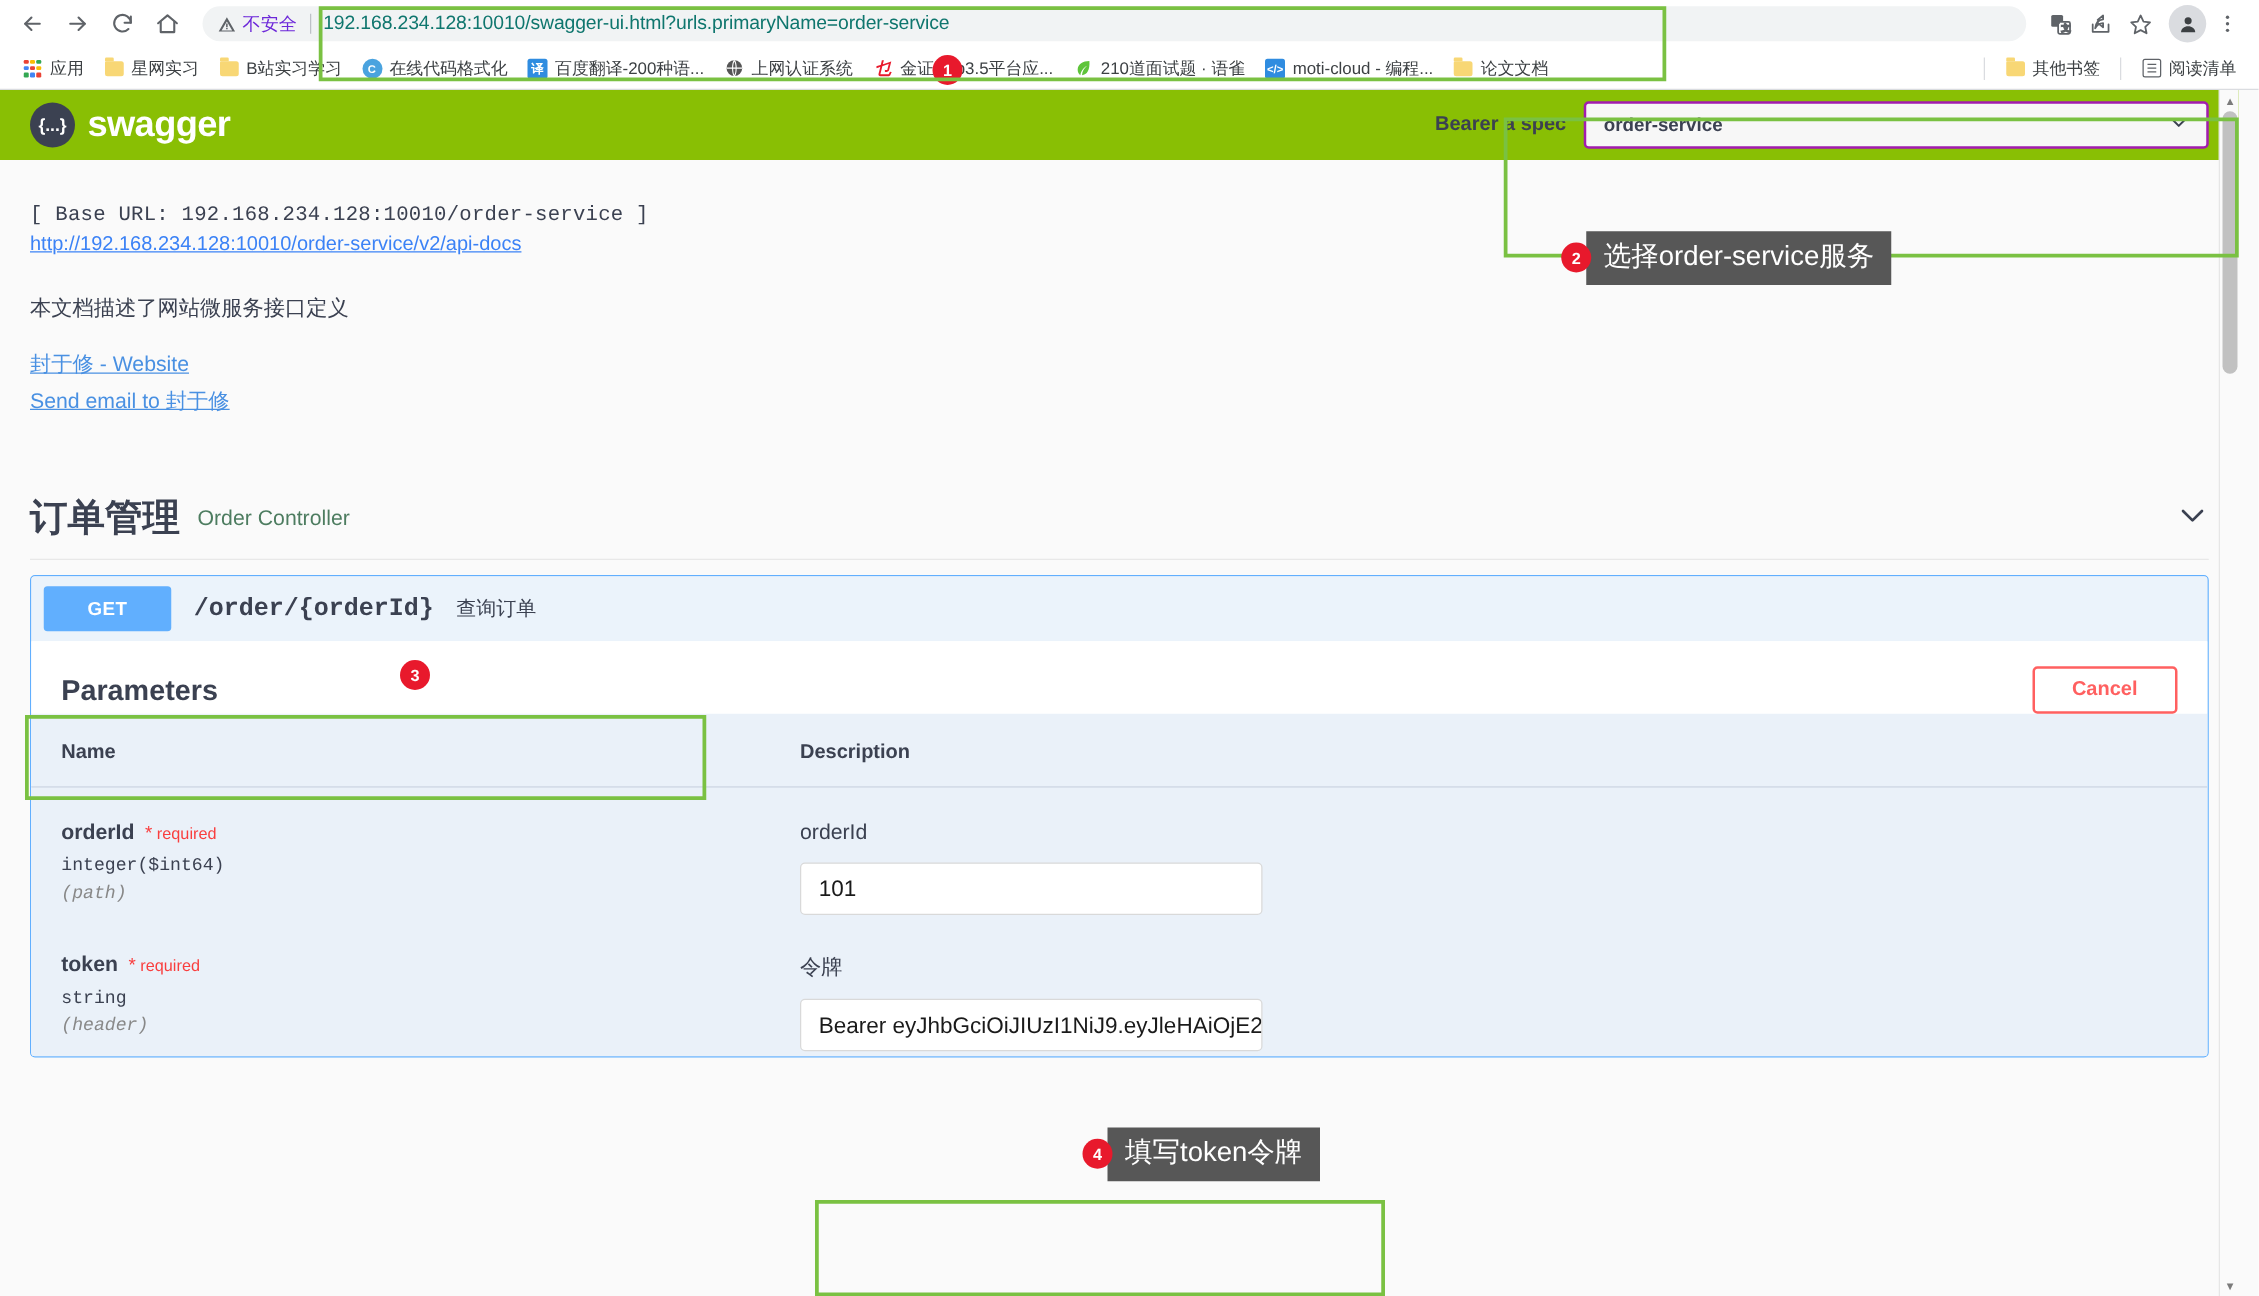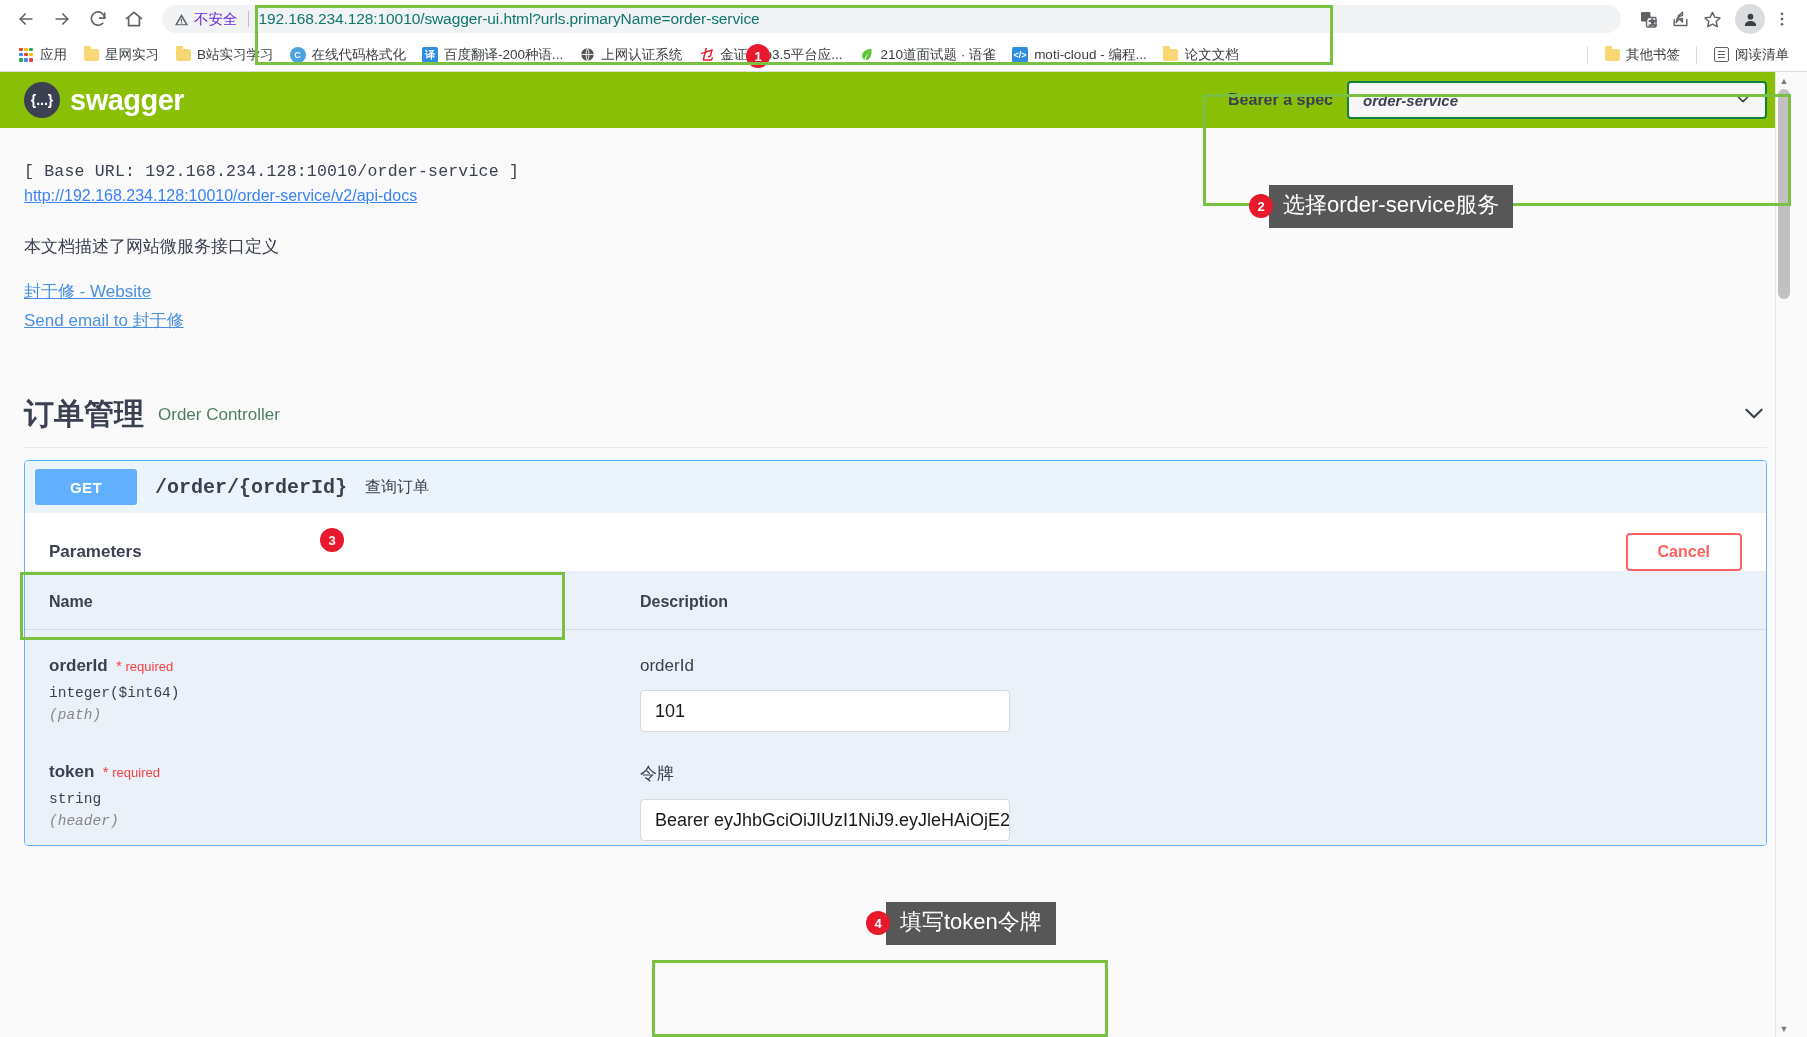--- a/index.html
+++ b/index.html
@@ -161,29 +161,28 @@
     color:#fff; font-size:14px; font-weight:700;
     font-family:"Liberation Sans", sans-serif;
   }
   .logo-text {
     color:#fff; font-size:29px; font-weight:700; letter-spacing:-0.5px;
     font-family:"Liberation Sans", sans-serif;
   }
   .spec-area { margin-left:auto; display:flex; align-items:center; gap:14px; }
   .spec-label { color:#3b4151; font-size:16px; font-weight:700; }
   .spec-select {
-    width: 420px; height: 38px;
+    width: 500px; height: 38px;
     background: #f7f7f7;
-    border: 2px solid #15803d;
+    border: 2px solid #a21caf;
     border-radius: 4px;
     display: flex; align-items: center;
     padding: 0 14px;
     font-size: 15px; color: #3b4151; font-weight:600;
     position: relative;
-    font-style: italic;
   }
   .spec-select .chev { margin-left:auto; }
 
   
   .ann-box {
     position: absolute;
     border: 3px solid #7ac142;
     pointer-events: none;
     z-index: 40;
   }
@@ -304,21 +303,21 @@
   }
   .op-desc { font-size:16px; color:#3b4151; }
 
   .op-body { background:#ffffff; }
   .op-body-inner {
     background:#fff;
     padding: 20px 24px 0 24px;
     display:flex; align-items:center;
     min-height: 58px;
   }
-  .params-title { font-size: 17px; font-weight:700; color:#3b4151; }
+  .params-title { font-size: 23px; font-weight:700; color:#3b4151; }
   .btn-cancel {
     margin-left:auto;
     border: 2px solid #ff6060;
     color:#ff6060;
     background:#fff;
     border-radius:4px;
     font-size:16px; font-weight:700;
     padding: 8px 30px;
     font-family:"Liberation Sans", sans-serif;
   }

